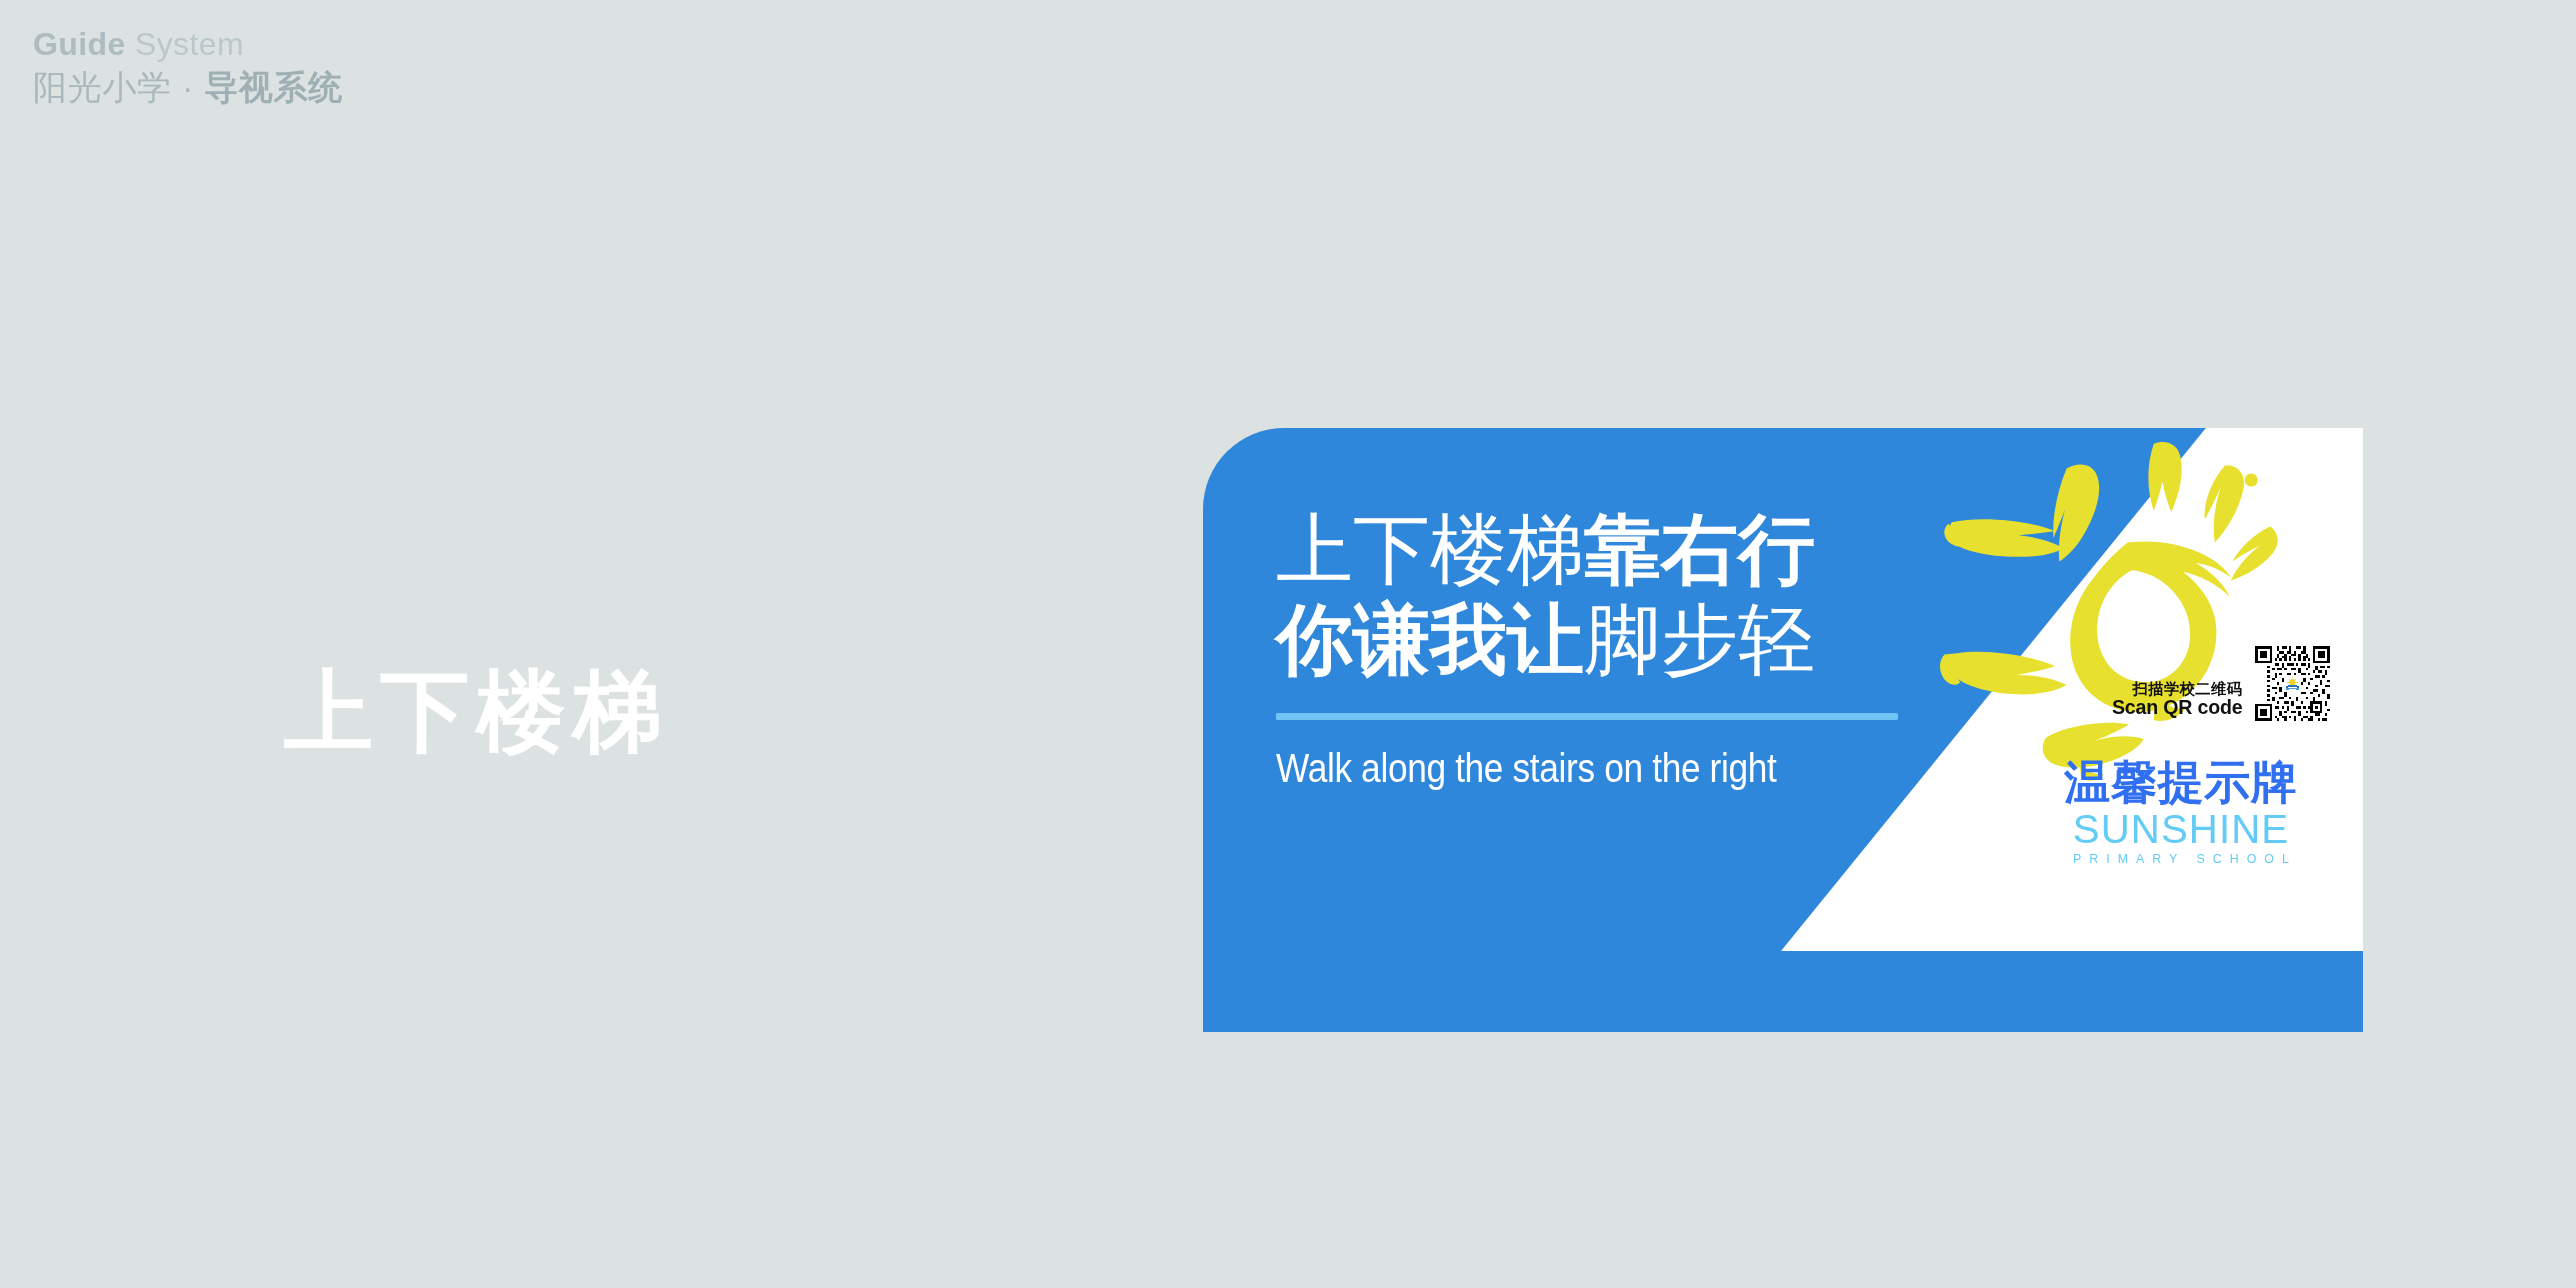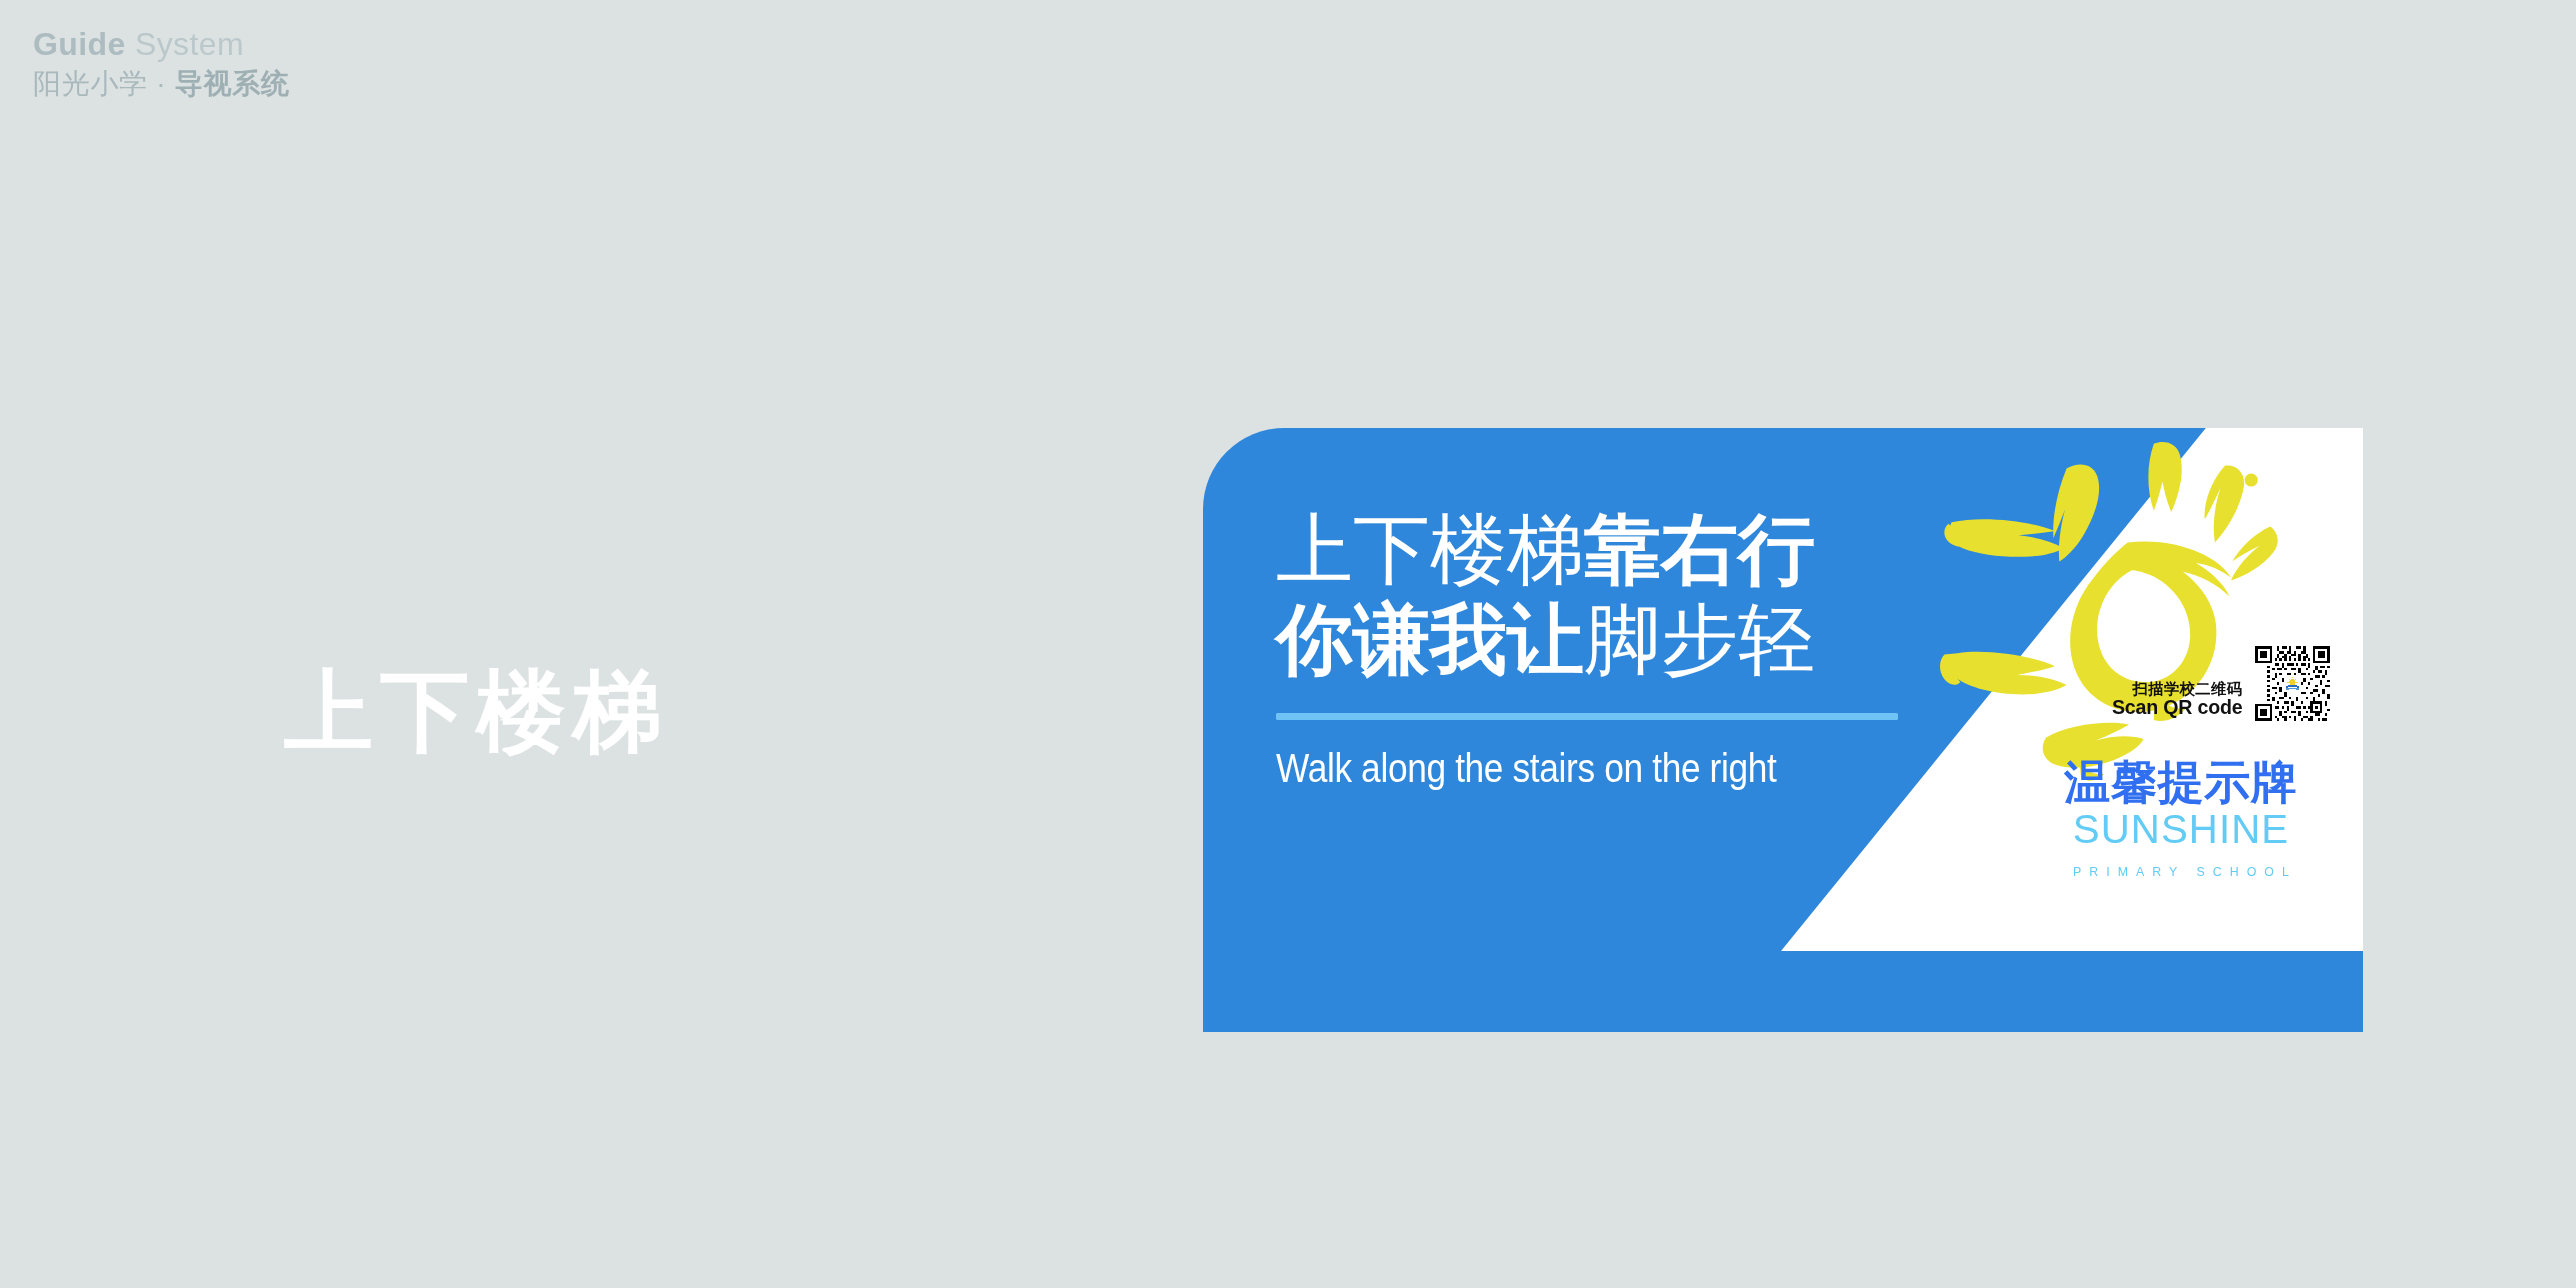--- a/index.html
+++ b/index.html
@@ -32,21 +32,21 @@
   #header-en .hdr-strong {
     font-weight: 700;
     color: #adbcc0;
   }
   #header-en .hdr-light {
     font-weight: 400;
     color: #bbc8cb;
   }
   #header-cn {
     margin-top: 9.5px;
-    font-size: 28px;
+    font-size: 34px;
     color: #a9b8bc;
     white-space: nowrap;
     letter-spacing: 0.7px;
   }
   #header-cn .hdr-cn-strong { font-weight: 700; color: #9fb0b5; }
   #header-cn .hdr-cn-light  { font-weight: 400; }
 
   
   #big-caption {
     position: absolute;
@@ -189,21 +189,21 @@
     margin-top: 4.4px;
     font-size: 41px;
     font-weight: 400;
     color: #62cbf6;
     letter-spacing: 1.1px;
     line-height: 1;
     white-space: nowrap;
     transform: scaleX(0.98);
   }
   #logo-sub {
-    margin-top: 16px;
+    margin-top: 3px;
     font-size: 12.4px;
     font-weight: 400;
     color: #62cbf6;
     letter-spacing: 8px;
     line-height: 1;
     white-space: nowrap;
     text-indent: 8px;
   }
 </style>
 </head>

